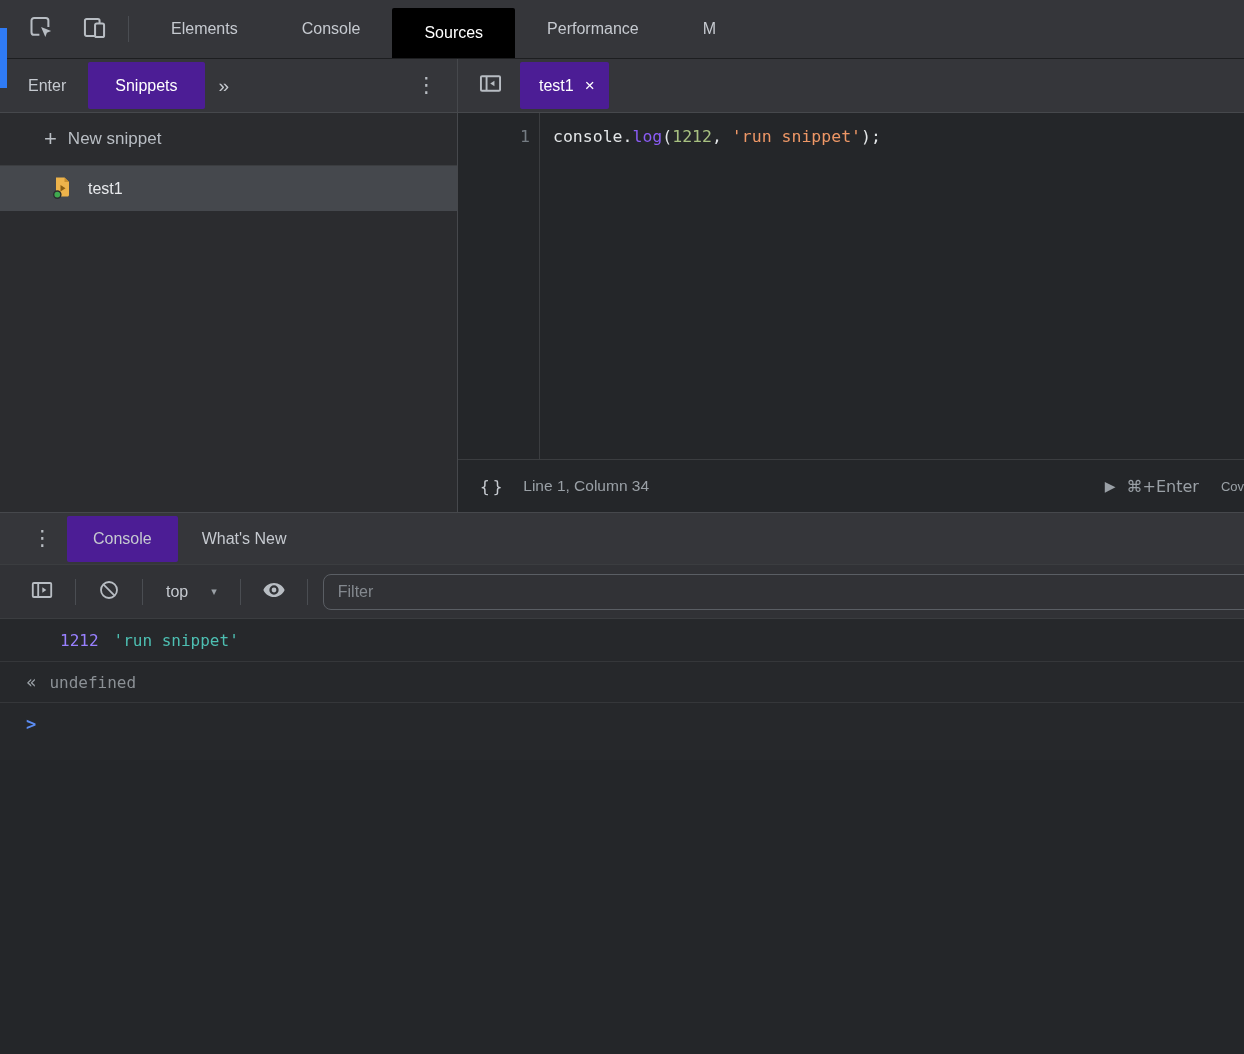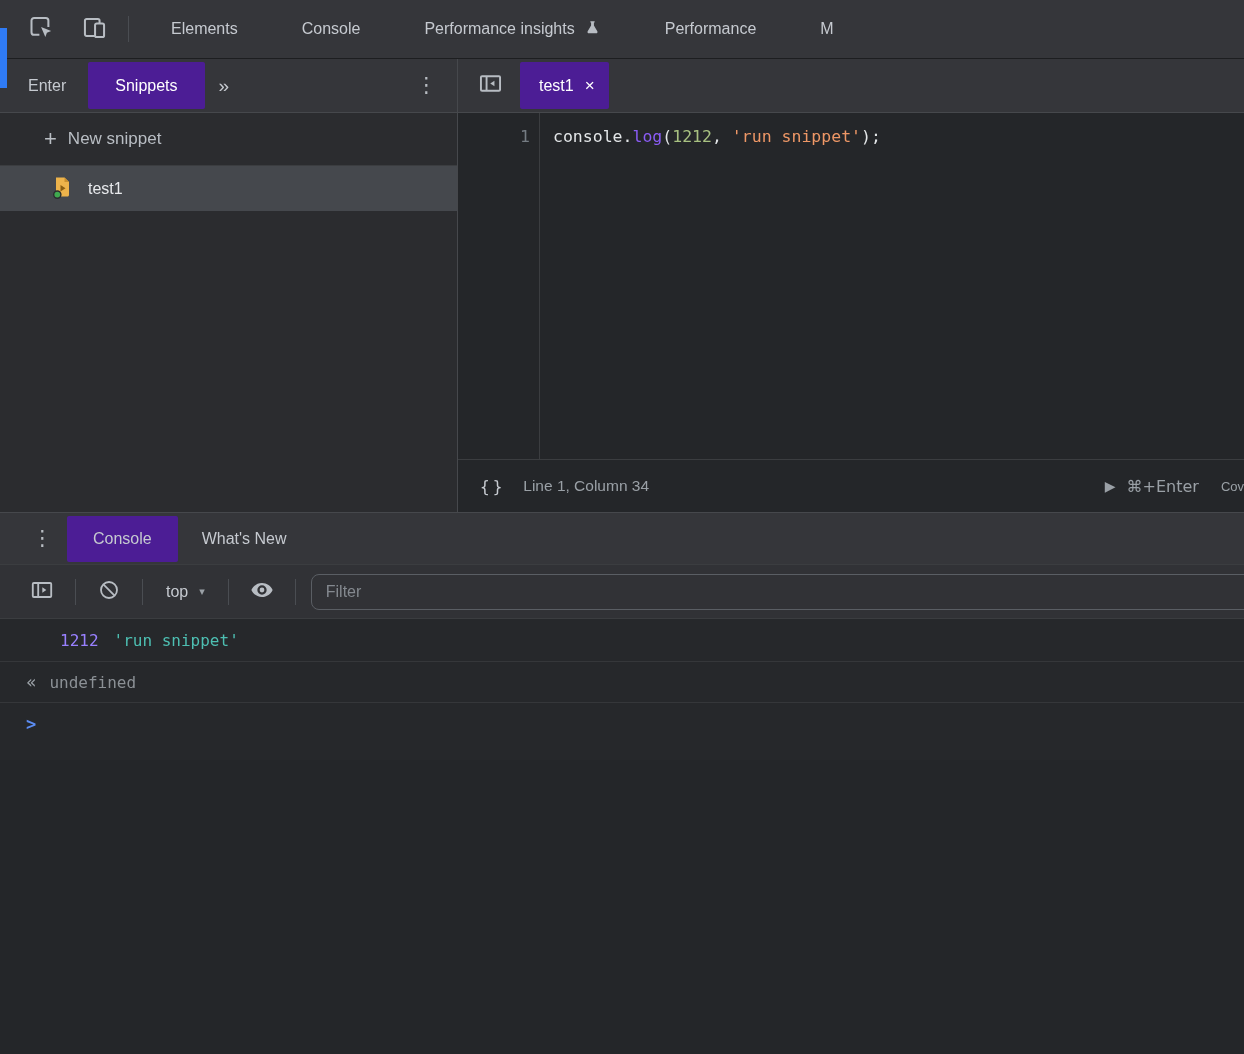--- a/index.html
+++ b/index.html
@@ -74,21 +74,21 @@
 
   
   .drawer { height:248px; flex:none; display:flex; flex-direction:column; border-top:1px solid #46484c; background:#26282b; }
   .drawer-tabbar { height:52px; flex:none; background:#35363a; border-bottom:1px solid #3b3d40; display:flex; align-items:center; }
   .drawer-kebab { margin:0 0 0 32px; }
   .drawer-tab { font-size:16px; color:#c6cad0; padding:0 24px; }
   .drawer-tab.sel-black { margin-left:14px; height:46px; padding:0 26px; }
 
   .console-toolbar { height:54px; flex:none; background:#313236; border-bottom:1px solid #3b3d40; display:flex; align-items:center; padding-left:24px; gap:15px; overflow:visible; }
   .vsep2 { width:1px; height:26px; background:#4a4d52; flex:none; }
-  .context-select { display:flex; align-items:center; gap:11px; font-size:16px; color:#c6cad0; padding:0 8px; }
+  .context-select { display:flex; align-items:center; gap:23px; font-size:16px; color:#c6cad0; padding:0 8px; }
   .dropdown-glyph { font-family:"DejaVu Sans", sans-serif; font-size:11px; color:#9aa0a6; }
   .filter-input { flex:1; margin-right:-10px; height:36px; background:transparent; border:1px solid #5a5e64; border-radius:8px; color:#e8eaed; font-size:16px; padding:0 14px; outline:none; font-family:"Liberation Sans", sans-serif; }
   .filter-input::placeholder { color:#84898f; }
 
   .console-messages { flex:1; min-height:0; font-family:"DejaVu Sans Mono", monospace; font-size:16px; overflow:hidden; }
   .msg-row { display:flex; align-items:center; border-bottom:1px solid #35373a; }
   .msg-log { height:43px; padding-left:60px; gap:15px; }
   .msg-result { height:41px; padding-left:26px; gap:13px; color:#8b9095; }
   .msg-prompt { height:41px; padding-left:26px; border-bottom:none; }
   .c-num { color:#9980ff; }
@@ -118,28 +118,21 @@
             <rect x="3.5" y="4.5" width="13" height="15" rx="1.5"></rect>
             <rect x="12.5" y="8.5" width="8" height="12" rx="1.5" fill="#35363a"></rect>
           </svg>
         </span>
       </button>
     </div>
     <div class="vsep"></div>
     <nav class="main-tabs">
       <button class="main-tab">Elements</button>
       <button class="main-tab">Console</button>
-      <button class="main-tab">
-        <span>Performance insights</span>
-        <span class="flask">
-          <svg width="17" height="17" viewBox="0 0 24 24" fill="currentColor">
-            <path d="M9 3h6v2h-1v4l4.8 8.2c.8 1.3-.2 3-1.7 3H6.9c-1.5 0-2.5-1.7-1.7-3L10 9V5H9z"></path>
-          </svg>
-        </span>
-      </button>
+      <button class="main-tab selected">Sources</button>
       <button class="main-tab">Performance</button>
       <button class="main-tab">M</button>
     </nav>
   </header>
 
   <div class="second-row">
     <div class="sidebar-header">
       <button class="panel-tab first">Enter</button>
       <button class="panel-tab sel-black snippets-tab">Snippets</button>
       <button class="overflow-btn">»</button>

